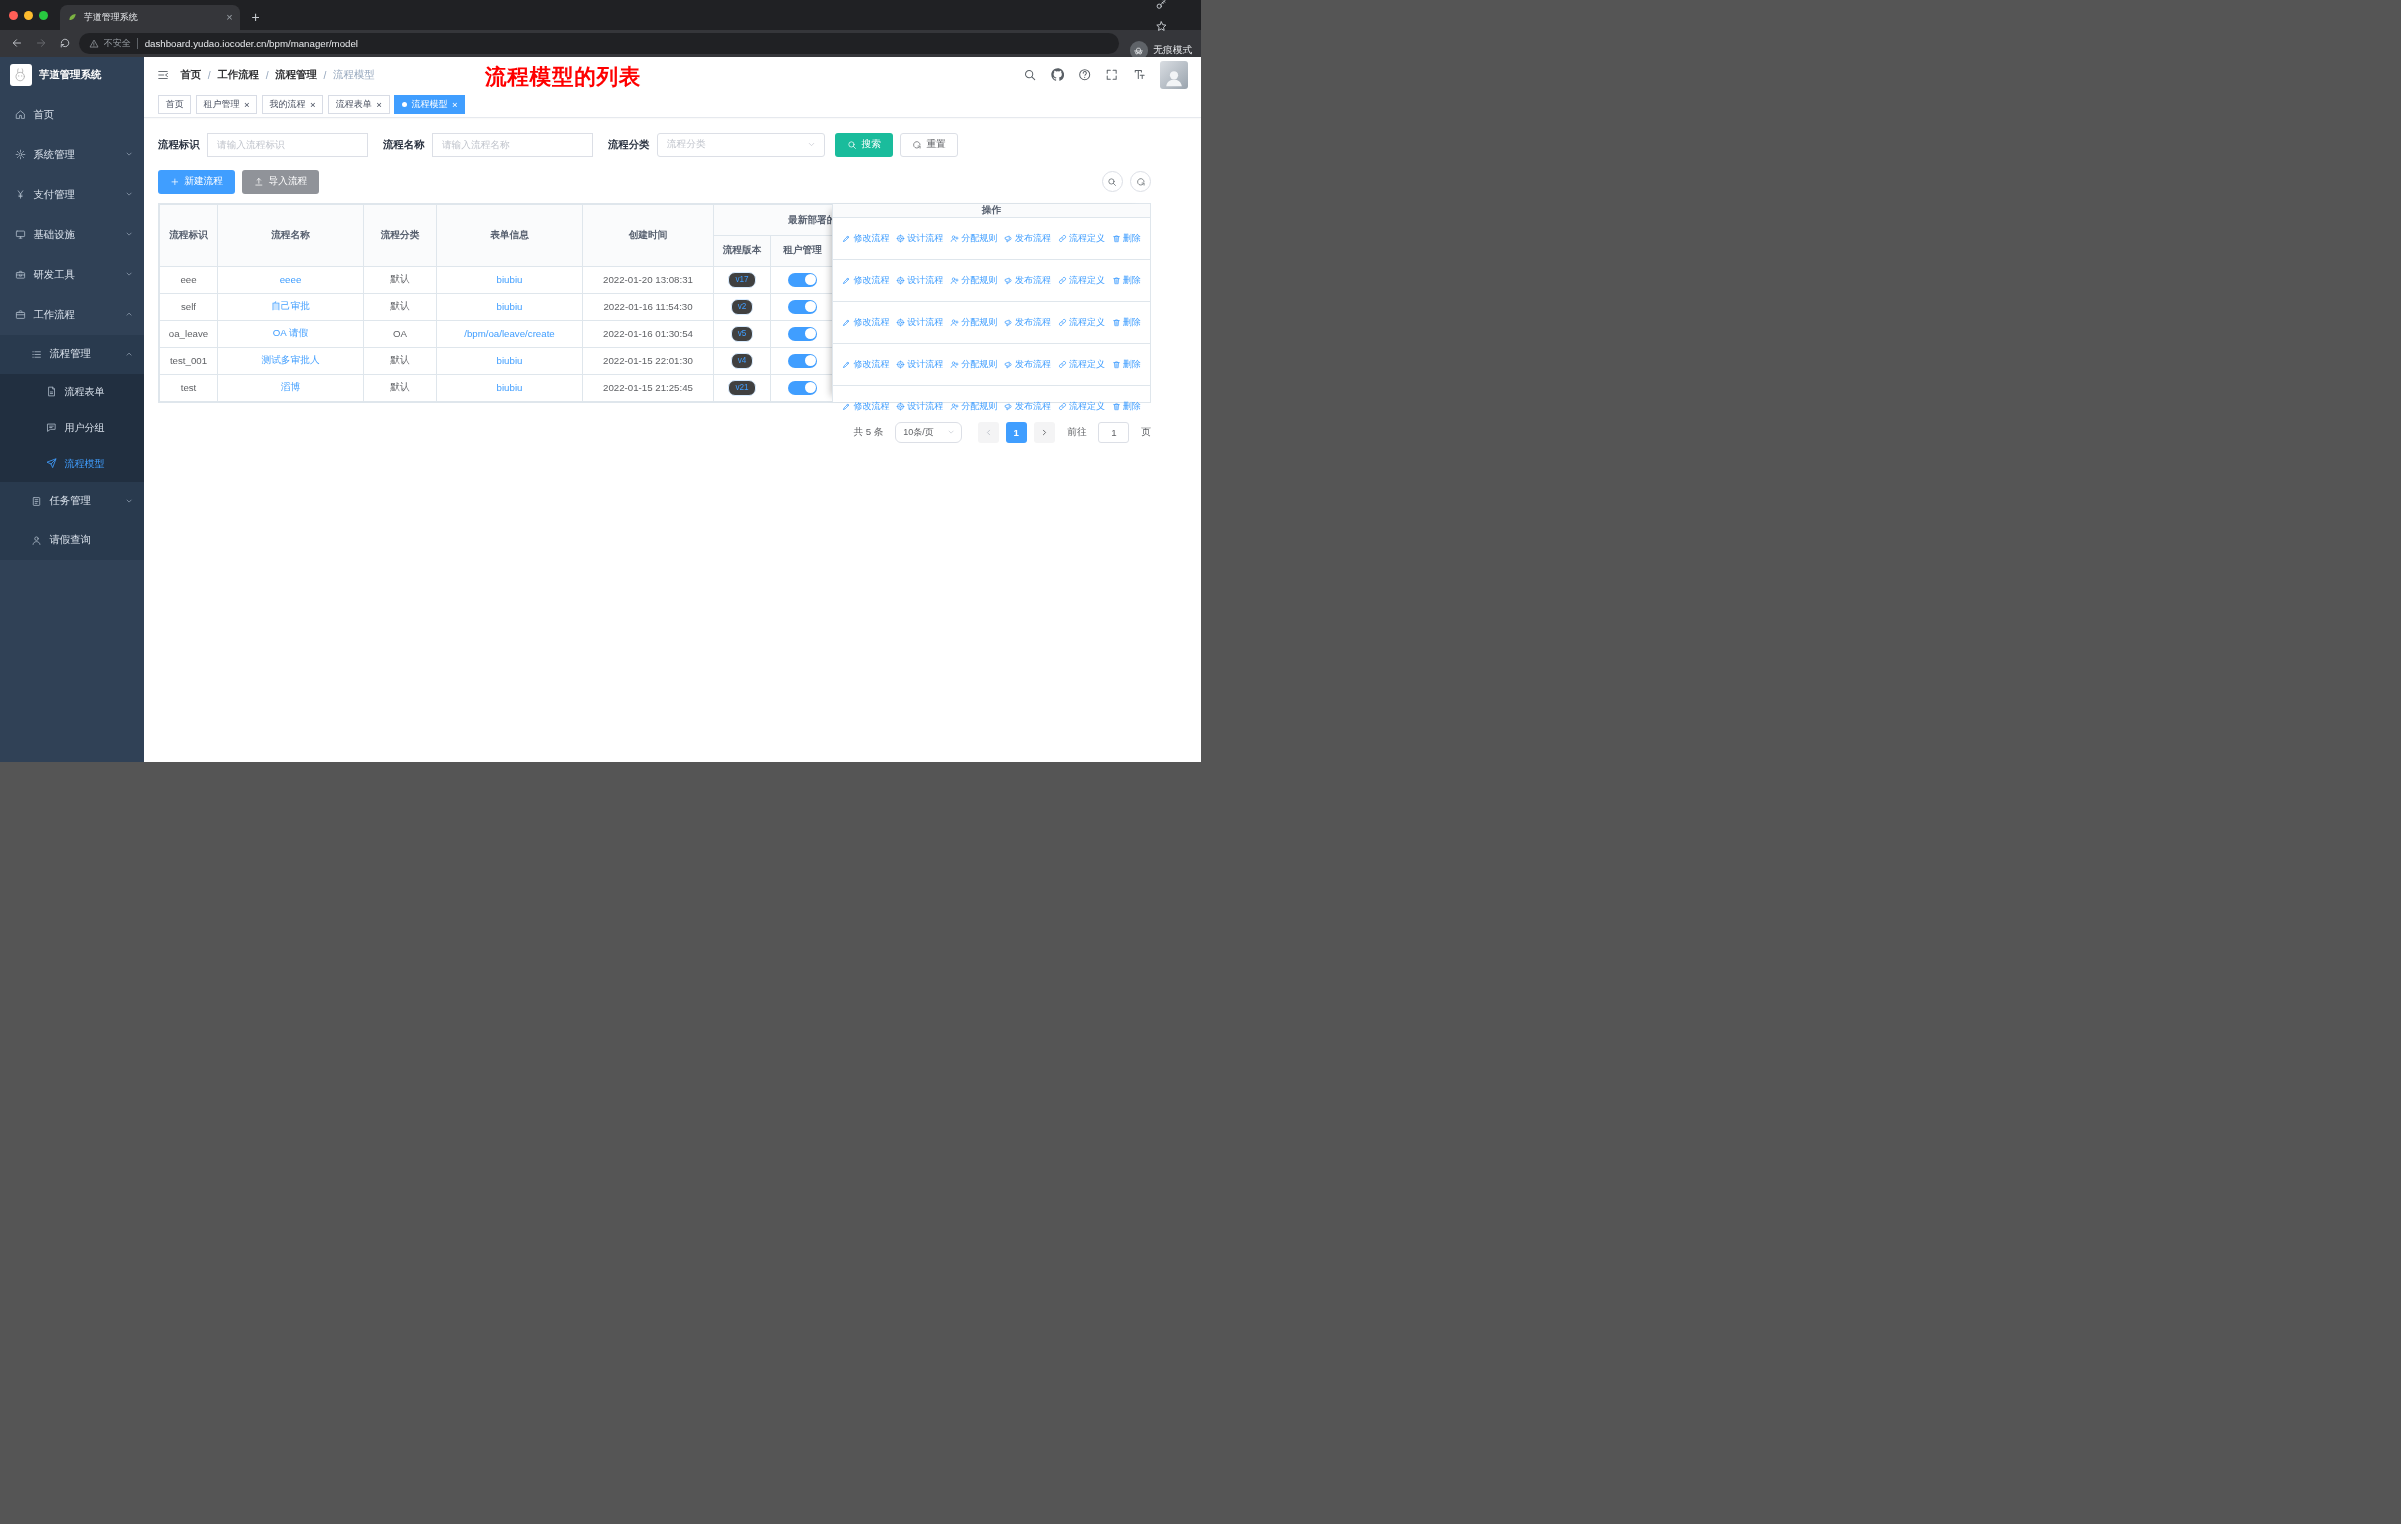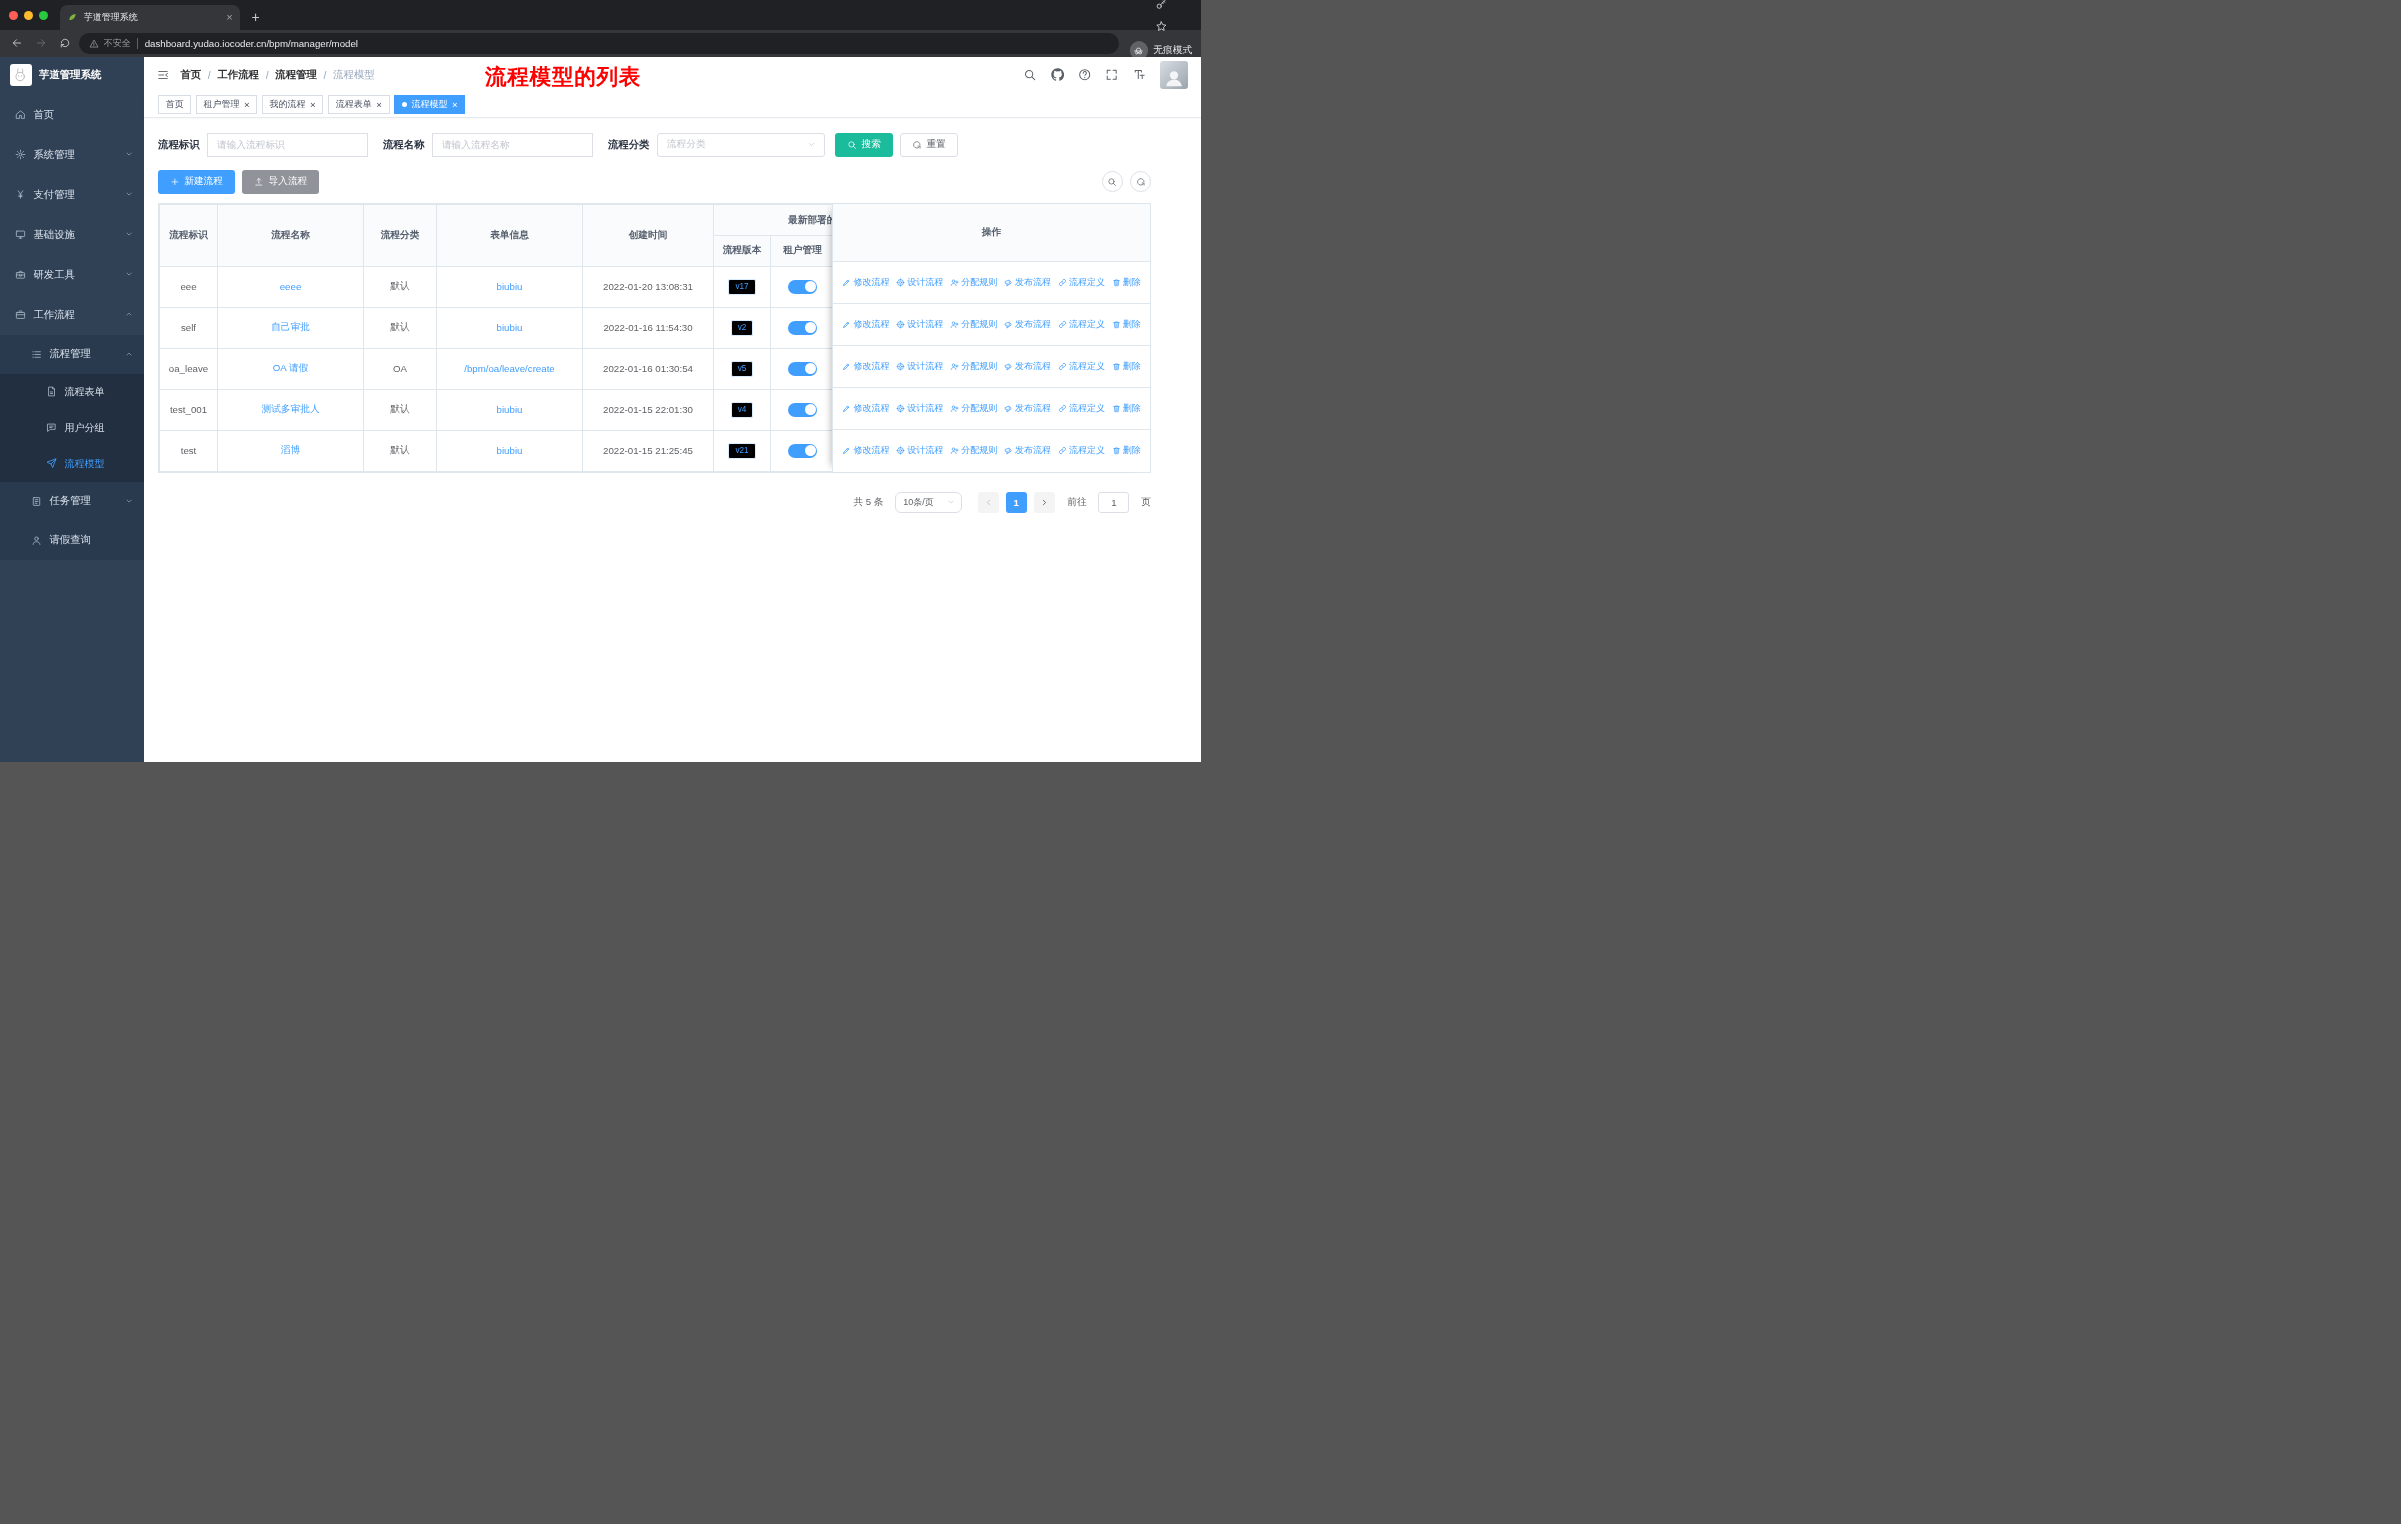--- a/index.html
+++ b/index.html
@@ -89,25 +89,25 @@
   .btn-import{ background:#909399; color:#fff; margin-left:7.4px; }
   .right-tools{ margin-left:auto; display:flex; gap:7.4px; }
   .circle-btn{ width:21px; height:21px; border-radius:50%; border:0.7px solid #dcdfe6; background:#fff; color:#5a6066; display:flex; align-items:center; justify-content:center; cursor:pointer; }
   .circle-btn .ic{ width:9.7px; height:9.7px; }
 
   
   .table-wrap{ position:relative; width:993px; border:0.7px solid #dfe6ec; }
   table.grid{ border-collapse:collapse; width:100%; table-layout:fixed; }
   .grid th, .grid td{ border:0.7px solid #dfe6ec; text-align:center; overflow:hidden; }
   .grid th{ height:31px; font-size:9.7px; font-weight:700; color:#57606f; background:#fafbfc; }
-  .grid td{ height:41px; font-size:9.7px; color:#606266; background:#fff; }
+  .grid td{ height:27px; font-size:9.7px; color:#606266; background:#fff; }
   .th-group{ position:relative; }
   .group-text{ position:absolute; left:74px; top:50%; transform:translateY(-50%); white-space:nowrap; z-index:1; font-weight:700; color:#57606f; }
   a.cell-link{ color:#409eff; text-decoration:none; cursor:pointer; }
-  .badge{ display:inline-block; background:#000000; border:0.7px solid #d9ecff; color:#409eff; font-size:8.2px; padding:1.5px 6px; border-radius:2px; line-height:1.4; }
+  .badge{ display:inline-block; background:#404040; border:0.7px solid #d9ecff; color:#409eff; font-size:8.2px; padding:1.5px 6px; border-radius:7px; line-height:1.4; }
   .toggle{ display:inline-block; width:29px; height:14px; border-radius:7.4px; background:#409eff; position:relative; cursor:pointer; vertical-align:middle; }
   .toggle::after{ content:''; position:absolute; right:1.5px; top:1.5px; width:11px; height:11px; border-radius:50%; background:#fff; }
   .fixed-col{ position:absolute; top:0; right:0; bottom:0; width:318px; background:#fff; z-index:2; border-left:0.7px solid #dfe6ec; box-shadow:-6.7px 0 7.4px -6px rgba(0,0,0,.28); display:flex; flex-direction:column; }
   .fixed-header{ height:64px; border-bottom:0.7px solid #dfe6ec; background:#fafbfc; display:flex; align-items:center; justify-content:center; font-size:9.7px; font-weight:700; color:#57606f; }
   .fixed-row{ height:42px; border-bottom:0.7px solid #dfe6ec; display:flex; align-items:center; justify-content:center; gap:6.7px; padding:0 4.5px; }
   .fixed-row:last-child{ border-bottom:none; }
   .action-link{ display:inline-flex; align-items:center; gap:2.2px; color:#409eff; font-size:9px; cursor:pointer; white-space:nowrap; }
   .action-link .ic{ width:9px; height:9px; stroke-width:2; }
 
   

